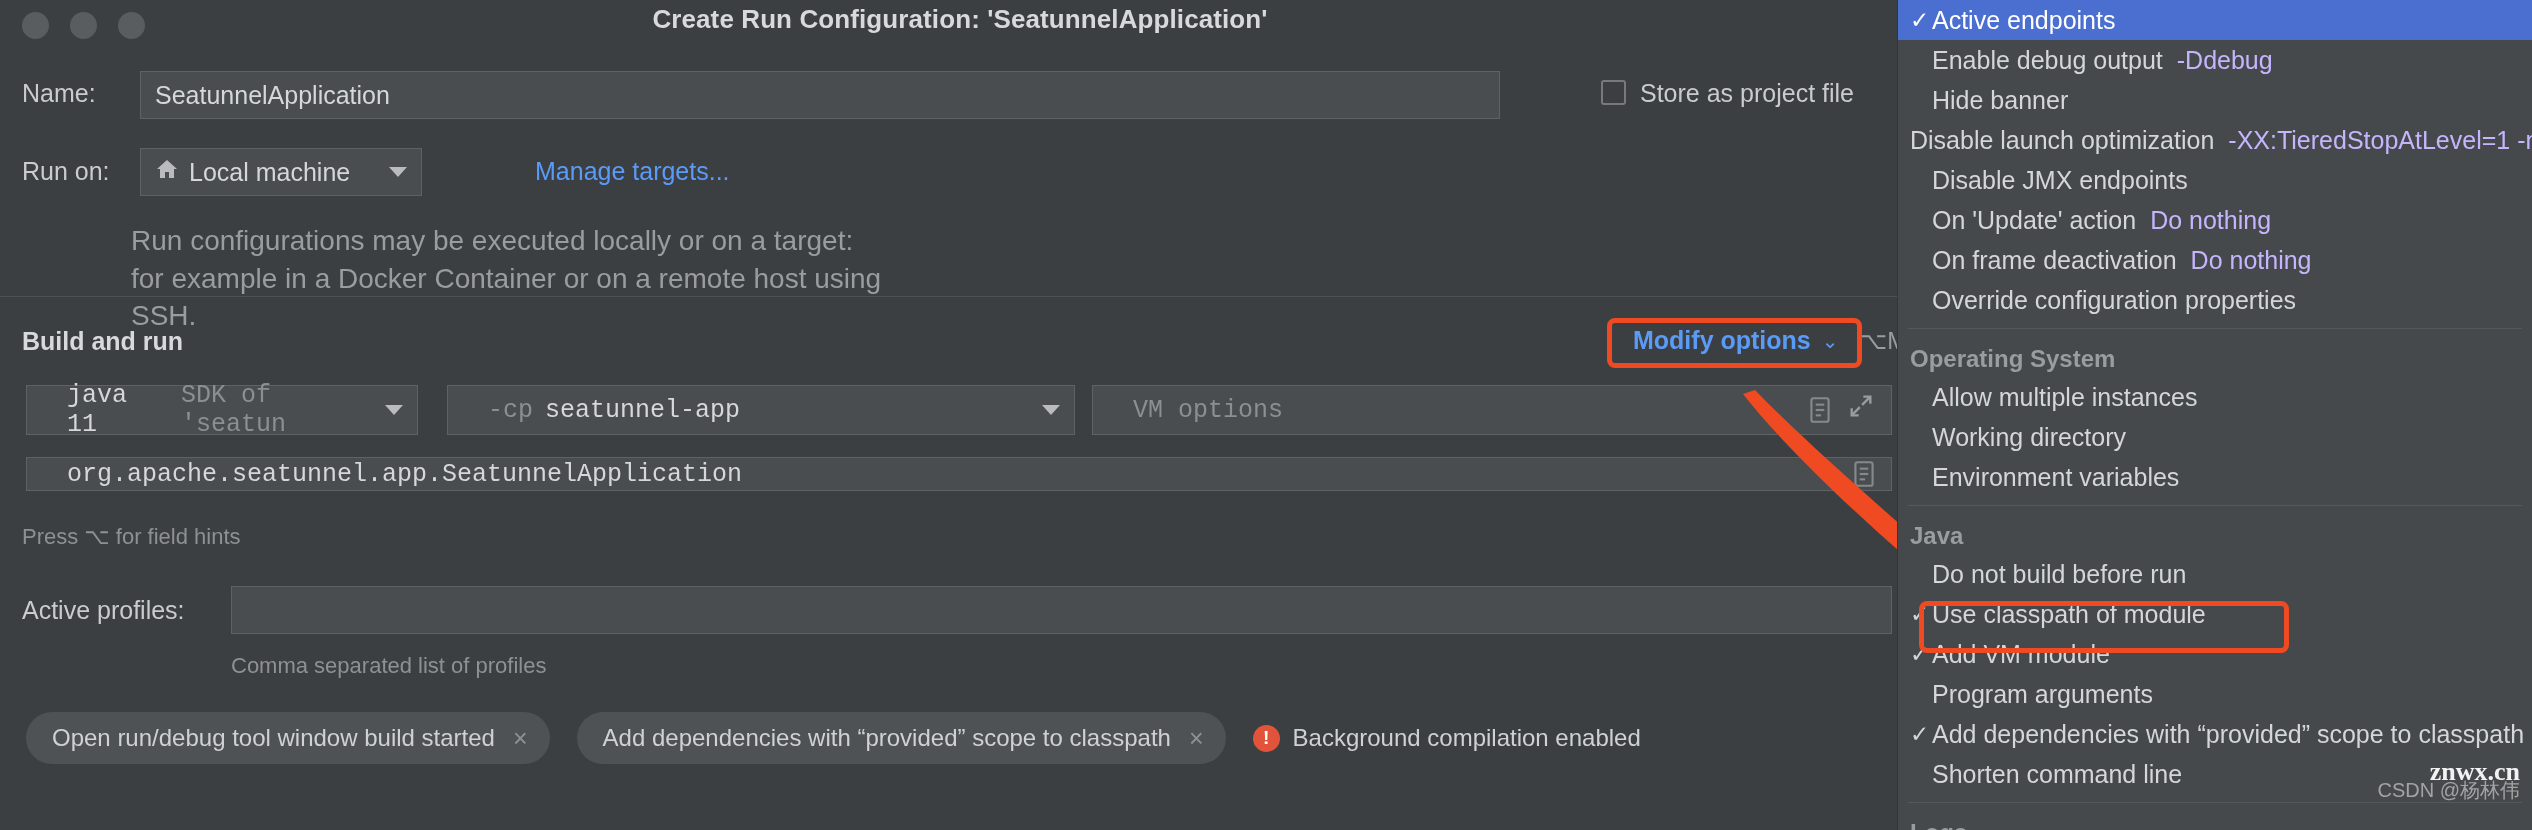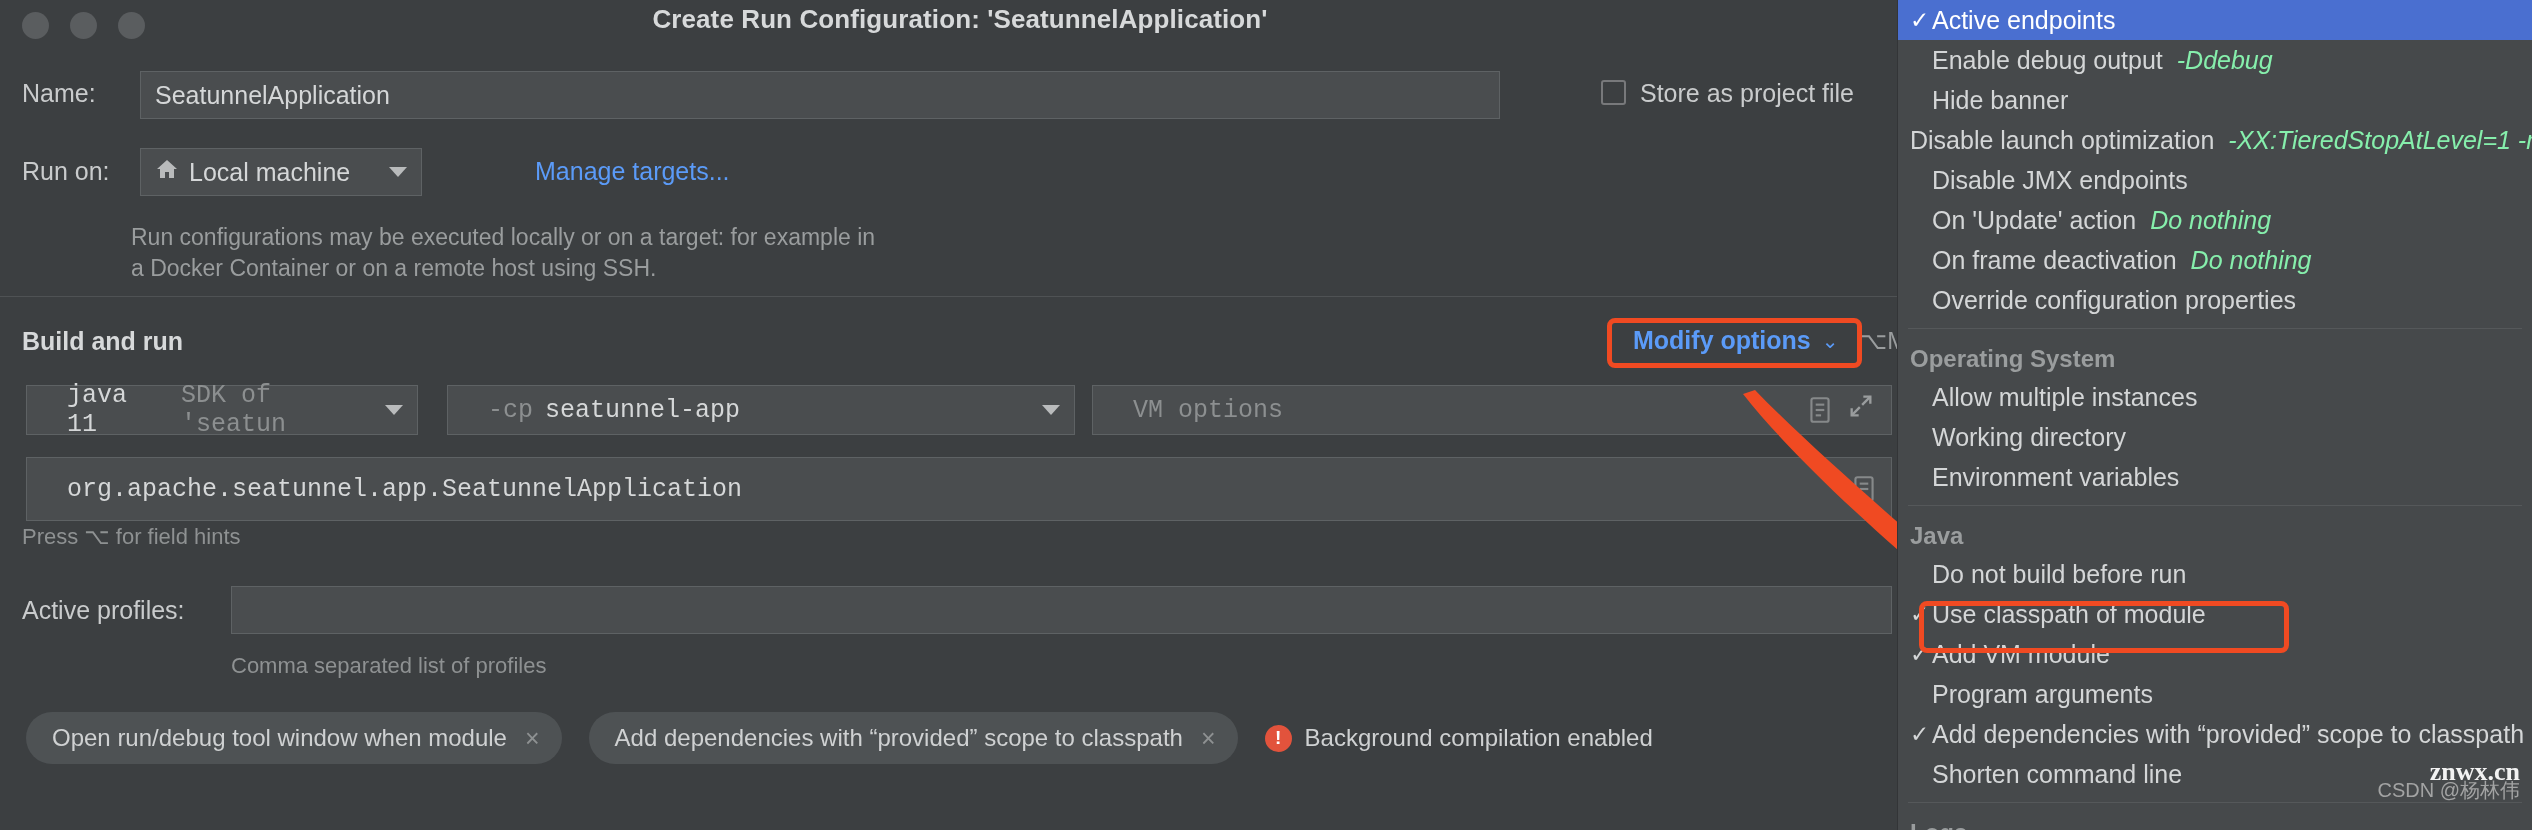--- a/index.html
+++ b/index.html
@@ -38,30 +38,30 @@
                  border:2px solid #78797b; background:#42454700; border-radius:3px; }
   .store-label { position:absolute; left:1640px; top:79px; }
   .gear        { position:absolute; left:1895px; top:76px; width:30px; height:30px; }
 
   .runon-label { position:absolute; left:22px; top:157px; }
   .runon-sel   { position:absolute; left:140px; top:148px; width:282px; height:48px; }
   .runon-sel .home { margin-right:10px; }
   .runon-sel .caret { margin-left:auto; }
   .manage      { position:absolute; left:535px; top:157px; color:#5b9bf8; font-size:25px; cursor:pointer; }
 
-  .runon-desc  { position:absolute; left:131px; top:222px; width:760px; color:#9a9d9e; font-size:23px; line-height:1.34; }
+  .runon-desc  { position:absolute; left:131px; top:222px; width:760px; color:#9a9d9e; font-size:28px; line-height:1.34; }
 
   
   .divider { position:absolute; left:0; width:2532px; height:1px; background:#4f5254; }
   .section-title { position:absolute; left:22px; top:327px; color:#d7d9da; font-size:25px; font-weight:bold; }
 
   .sdk-sel  { position:absolute; left:26px; top:385px; width:392px; height:50px; }
   .cp-sel   { position:absolute; left:447px; top:385px; width:628px; height:50px; }
   .vm-input { position:absolute; left:1092px; top:385px; width:800px; height:50px; }
-  .main-cls { position:absolute; left:26px; top:457px; width:1866px; height:64px; }
+  .main-cls { position:absolute; left:26px; top:457px; width:1866px; height:34px; }
 
   .caret { width:0; height:0; border-left:9px solid transparent; border-right:9px solid transparent;
            border-top:10px solid #b9bbbc; }
   .placeholder { color:#8c8f90; }
 
   .press-hint { position:absolute; left:22px; top:524px; }
 
   .prof-label { position:absolute; left:22px; top:596px; }
   .prof-input { position:absolute; left:231px; top:586px; width:1661px; height:48px; }
   .prof-hint  { position:absolute; left:231px; top:653px; }
@@ -90,21 +90,21 @@
 
   
   .ficon { width:26px; height:30px; margin-left:auto; opacity:.75; }
 
   
   .menu { position:absolute; left:1897px; top:0; width:635px; height:830px;
           background:#46494b; border-left:1px solid #333537; overflow:hidden; }
   .mi { height:40px; display:flex; align-items:center; padding-left:30px; color:#d4d6d7;
         font-size:25px; white-space:nowrap; }
   .mi .ck { width:34px; margin-left:-30px; padding-left:12px; color:#d4d6d7; font-size:23px; }
-  .mi .sub { color:#86efac; margin-left:14px;font-style:italic; }
+  .mi .sub { color:#c4b5fd; margin-left:14px; }
   .mi.sel { background:#4a6fd0; color:#fff; }
   .mi.sel .ck { color:#fff; }
   .mgroup { color:#9a9d9e; font-size:24px; font-weight:bold; padding-left:12px;
             height:42px; display:flex; align-items:flex-end; padding-bottom:4px; }
   .msep { height:1px; background:#55585a; margin:8px 10px 6px 10px; }
 
   .wm { position:absolute; right:12px; bottom:26px; text-align:right; pointer-events:none; }
   .wm1 { color:#f2f2f2; font-size:26px; font-weight:bold; font-family:"Liberation Serif", serif; }
   .wm2 { color:#b3b3b3; font-size:20px; margin-top:-10px; opacity:.85; }
 </style>
@@ -200,21 +200,21 @@
   </div>
 
   <div class="hint press-hint">Press ⌥ for field hints</div>
 
   <div class="lbl prof-label">Active profiles:</div>
   <div class="field prof-input"></div>
   <div class="hint prof-hint">Comma separated list of profiles</div>
 
   <div class="chips">
     <div class="chip">
-      <span>Open run/debug tool window when module</span>
+      <span>Open run/debug tool window build started</span>
       <span class="x">×</span>
     </div>
     <div class="chip">
       <span>Add dependencies with “provided” scope to classpath</span>
       <span class="x">×</span>
     </div>
     <div class="warn">
       <span class="warn-ic">!</span>
       <span>Background compilation enabled</span>
     </div>

